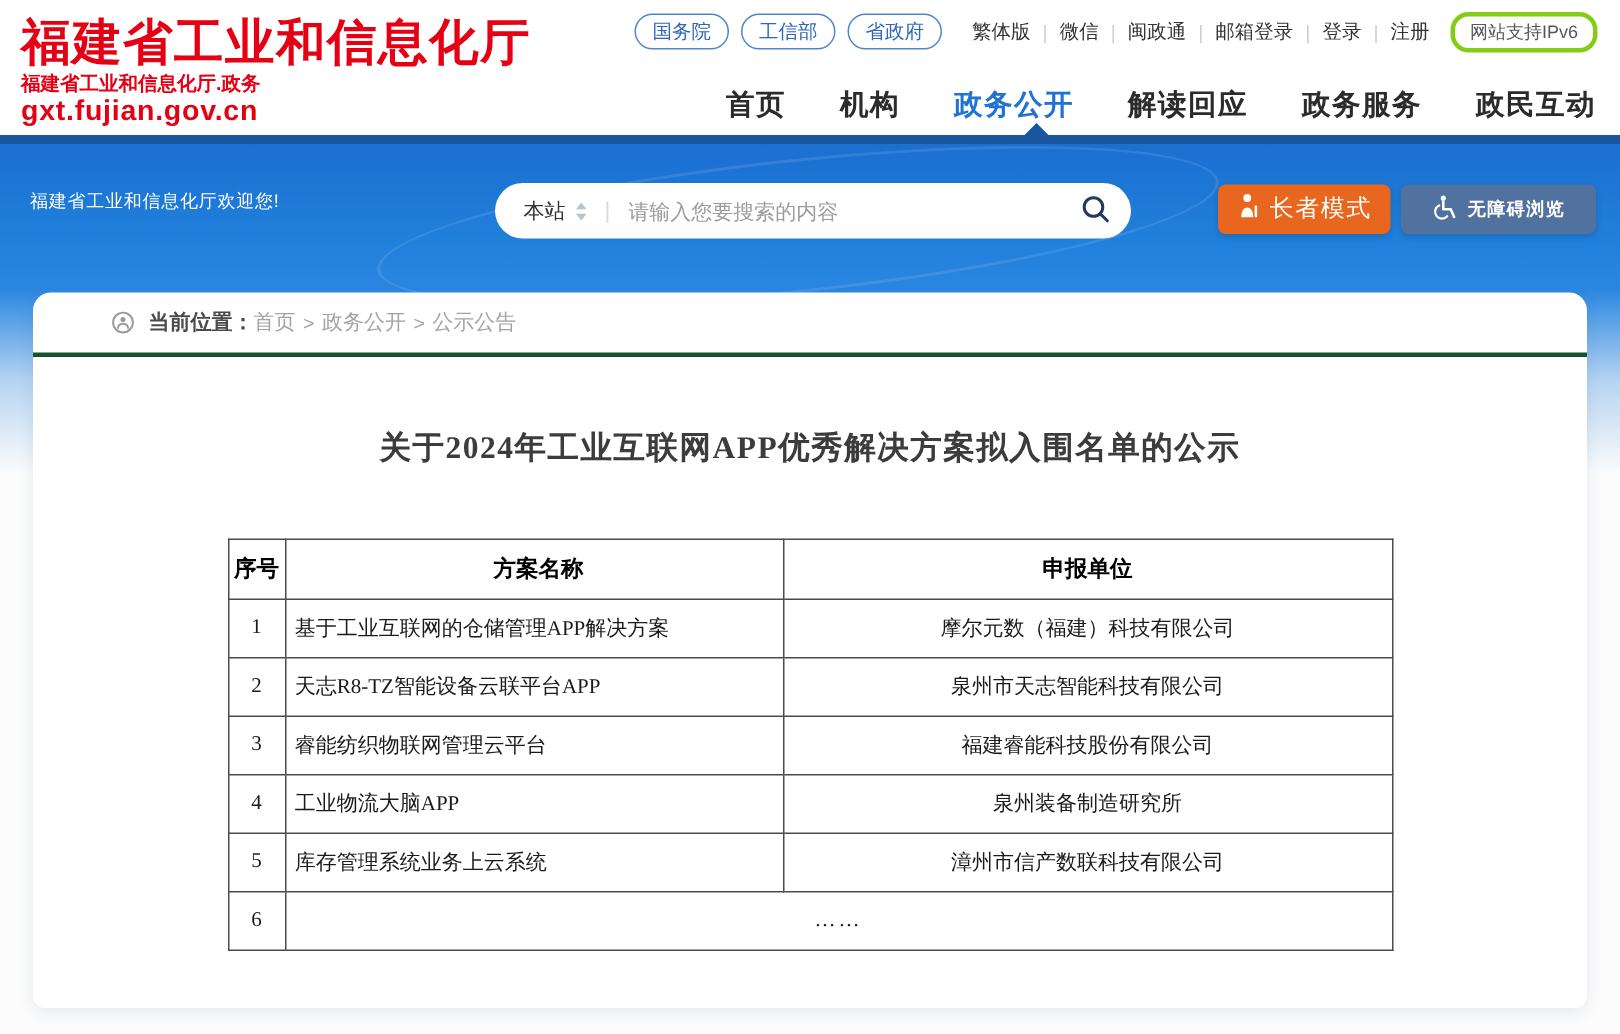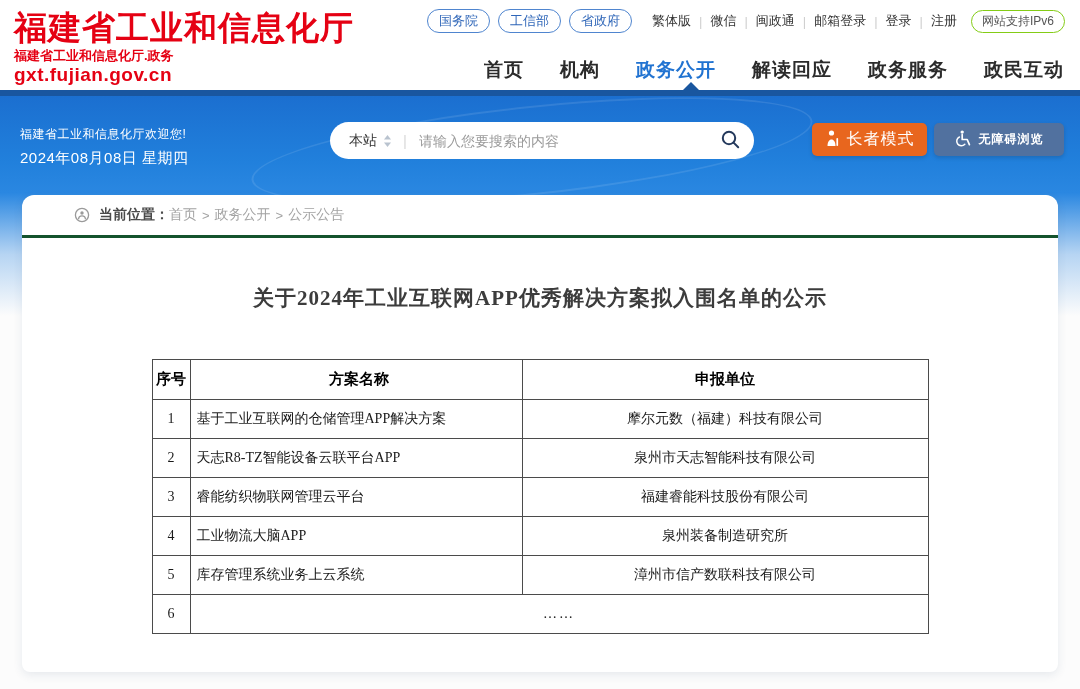--- a/index.html
+++ b/index.html
@@ -20,21 +20,21 @@
 
   .topbar { position:absolute; right:15px; top:9px; display:flex; align-items:center; height:24px; }
   .gov-pill {
     border:1px solid #4f85cf; color:#2f66b8; font-size:13px;
     border-radius:13px; padding:2px 11px; margin-right:8px; cursor:pointer; background:#fff; white-space:nowrap;
   }
   .quick-links { display:flex; align-items:center; margin-left:12px; font-size:13px; color:#333; }
   .quick-links .lnk { cursor:pointer; white-space:nowrap; }
   .quick-links .sep { color:#cfcfcf; padding:0 8px; }
   .ipv6-pill {
-    margin-left:14px; border:1px solid #84cc16; color:#555; font-size:12px;
+    margin-left:14px; border:3px solid #84cc16; color:#555; font-size:12px;
     border-radius:12px; padding:2px 10px; cursor:pointer; background:#fff; white-space:nowrap;
   }
 
   .nav { position:absolute; right:16px; bottom:13px; display:flex; gap:36px; }
   .nav-item { font-size:19px; font-weight:700; color:#2b2b2b; cursor:pointer; letter-spacing:1px; white-space:nowrap; }
   .nav-item.active { color:#2173d1; }
 
   .nav-strip { position:absolute; left:0; bottom:0; width:1080px; height:6px; background:#19569f; }
   .nav-pointer {
     position:absolute; left:683px; top:-8px; width:0; height:0;
@@ -158,21 +158,20 @@
       <span class="nav-item">政民互动</span>
     </nav>
 
     <div class="nav-strip">
       <div class="nav-pointer"></div>
     </div>
   </header>
 
   <div class="banner">
     <div class="welcome-line">福建省工业和信息化厅欢迎您!</div>
-    <div class="date-line">2024年08月08日 星期四</div>
 
     <div class="search-box">
       <span class="search-scope">
         <span>本站</span>
         <span class="scope-sort">
           <svg width="9" height="14" viewBox="0 0 9 14">
               <path d="M4.5 1 L8 5.5 H1 Z" fill="#b9c3cf"></path>
               <path d="M4.5 13 L1 8.5 H8 Z" fill="#b9c3cf"></path>
             </svg>
         </span>

